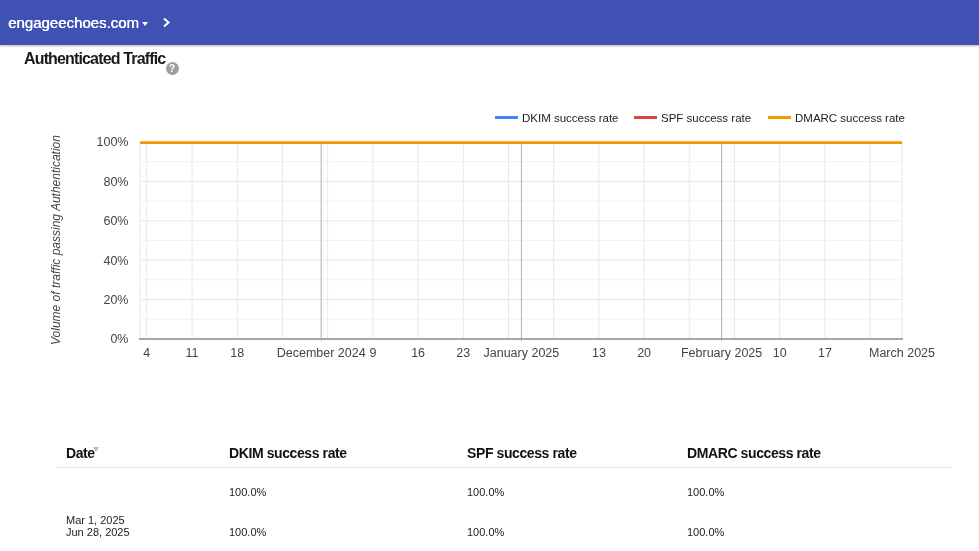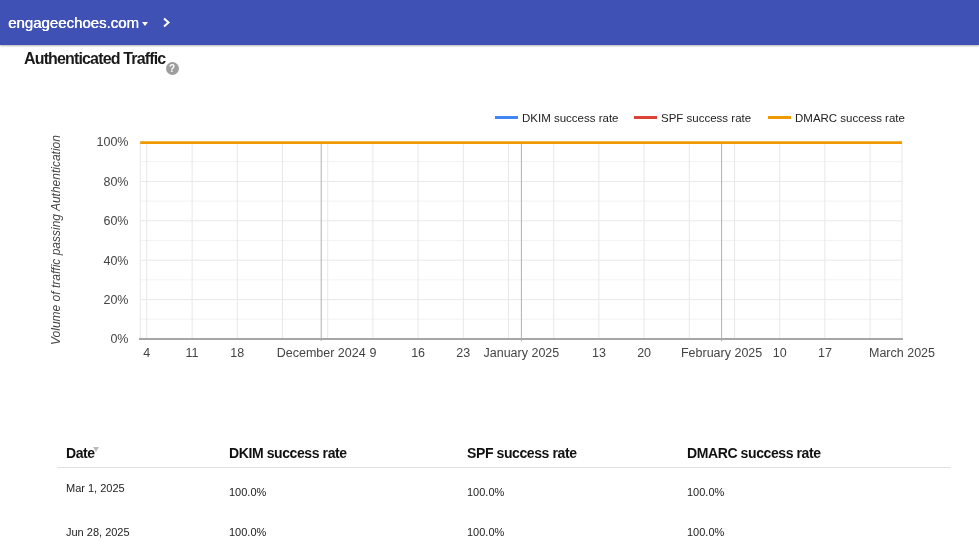--- a/index.html
+++ b/index.html
@@ -113,21 +113,21 @@
     <text x="0" y="0" transform="translate(60,140) rotate(-90)" text-anchor="middle" font-size="12" font-style="italic" fill="#444444">Volume of traffic passing Authentication</text>
   </svg>
 
   <div class="tblhead" style="left:66px;top:444.5px;">Date</div>
   <div class="sorttri" style="left:93px;top:447px;"></div>
   <div class="tblhead" style="left:229px;top:444.5px;">DKIM success rate</div>
   <div class="tblhead" style="left:467px;top:444.5px;">SPF success rate</div>
   <div class="tblhead" style="left:687px;top:444.5px;">DMARC success rate</div>
   <div class="hrule" style="left:57px;top:467px;width:894px;"></div>
 
-  <div class="tblcell" style="left:66px;top:482px;">Mar 1, 2025</div>
+  <div class="tblcell" style="left:66px;top:514px;">Mar 1, 2025</div>
   <div class="tblcell" style="left:229px;top:485.5px;">100.0%</div>
   <div class="tblcell" style="left:467px;top:485.5px;">100.0%</div>
   <div class="tblcell" style="left:687px;top:485.5px;">100.0%</div>
 
   <div class="tblcell" style="left:66px;top:526px;">Jun 28, 2025</div>
   <div class="tblcell" style="left:229px;top:526px;">100.0%</div>
   <div class="tblcell" style="left:467px;top:526px;">100.0%</div>
   <div class="tblcell" style="left:687px;top:526px;">100.0%</div>
 
 </body></html>

